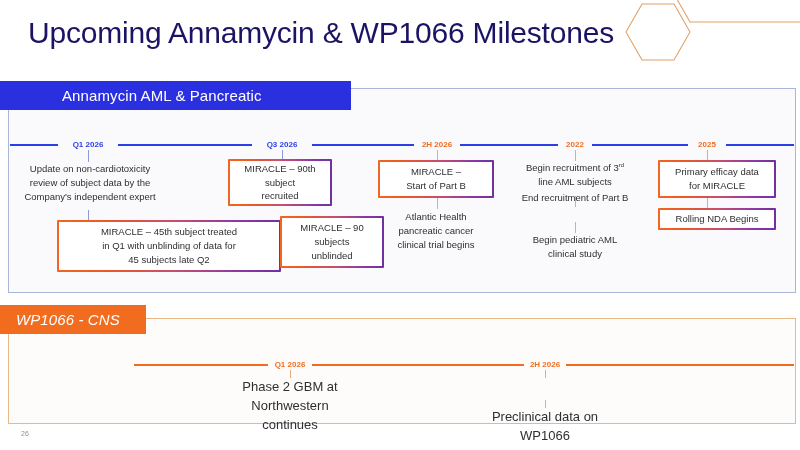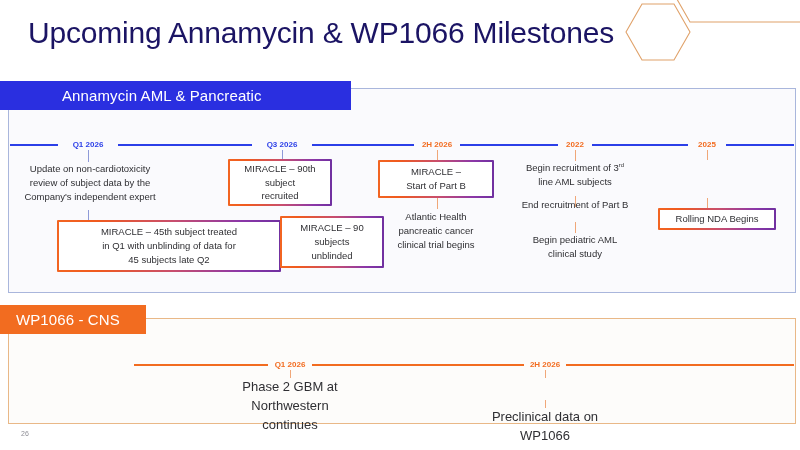--- a/index.html
+++ b/index.html
@@ -43,21 +43,21 @@
     background:#FDFCFA;
     border:1px solid #E9B887;
     box-sizing:border-box;
   }
   .band-orange{
     position:absolute;left:0px;top:305px;width:146px;height:29px;
     background:#F26C20;
     display:flex;align-items:center;
   }
   .band-orange .band-label{
-    color:#ffffff;font-size:15px;padding-left:16px;letter-spacing:.1px;
+    color:#ffffff;font-size:15px;padding-left:16px;letter-spacing:.1px;font-style:italic;
   }
 
   
   .tl-seg{position:absolute;height:2px;}
   .tl-blue{background:#2B3FE8;}
   .tl-orange{background:#F26C20;}
 
   .tl-label{
     position:absolute;font-size:8px;font-weight:bold;white-space:nowrap;
     transform:translateX(-50%);
@@ -153,26 +153,28 @@
 Start of Part B</div>
   <div class="tick orange" style="left:437px; top:198px;height:11px;"></div>
   <div class="note big" style="left:372px; top:210px; width:128px;">Atlantic Health
 pancreatic cancer
 clinical trial begins</div>
 
   <div class="tick orange" style="left:575px; top:150px;height:11px;"></div>
   <div class="note big" style="left:505px; top:161px; width:140px;"><span>Begin recruitment of 3</span><sup>rd</sup><span>
 line AML subjects</span></div>
   <div class="tick orange" style="left:575px; top:196px;height:11px;"></div>
-  <div class="note big" style="left:505px; top:198px; width:140px;">End recruitment of Part B</div>
+  <div class="note big" style="left:505px; top:191px; width:140px;">End recruitment of Part B</div>
   <div class="tick orange" style="left:575px; top:222px;height:11px;"></div>
   <div class="note big" style="left:505px; top:233px; width:140px;">Begin pediatric AML
 clinical study</div>
 
   <div class="tick orange" style="left:707px; top:150px;height:10px;"></div>
+  <div class="gbox" style="left:658px; top:160px; width:118px; height:38px;">Primary efficay data
+for MIRACLE</div>
   <div class="tick orange" style="left:707px; top:198px;height:11px;"></div>
   <div class="gbox" style="left:658px; top:208px; width:118px; height:22px;">Rolling NDA Begins</div>
 
   <div class="panel-b"></div>
 
   <div class="band-orange">
     <span class="band-label">WP1066 - CNS</span>
   </div>
 
   <div class="tl-seg tl-orange" style="left:134px; top:364px; width:134px;"></div>

